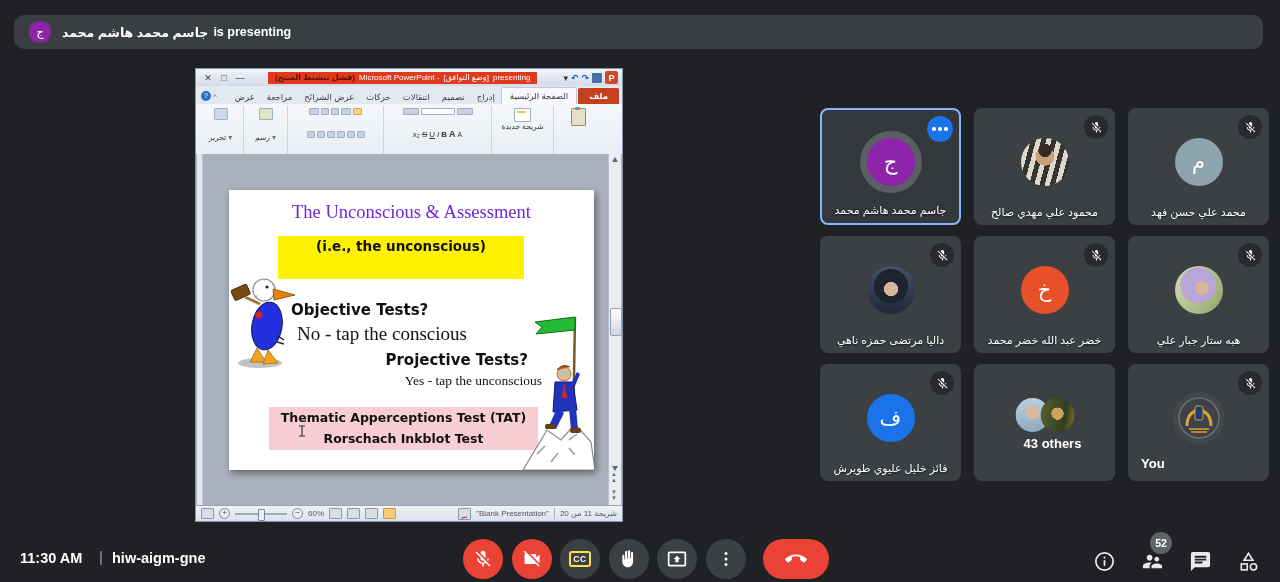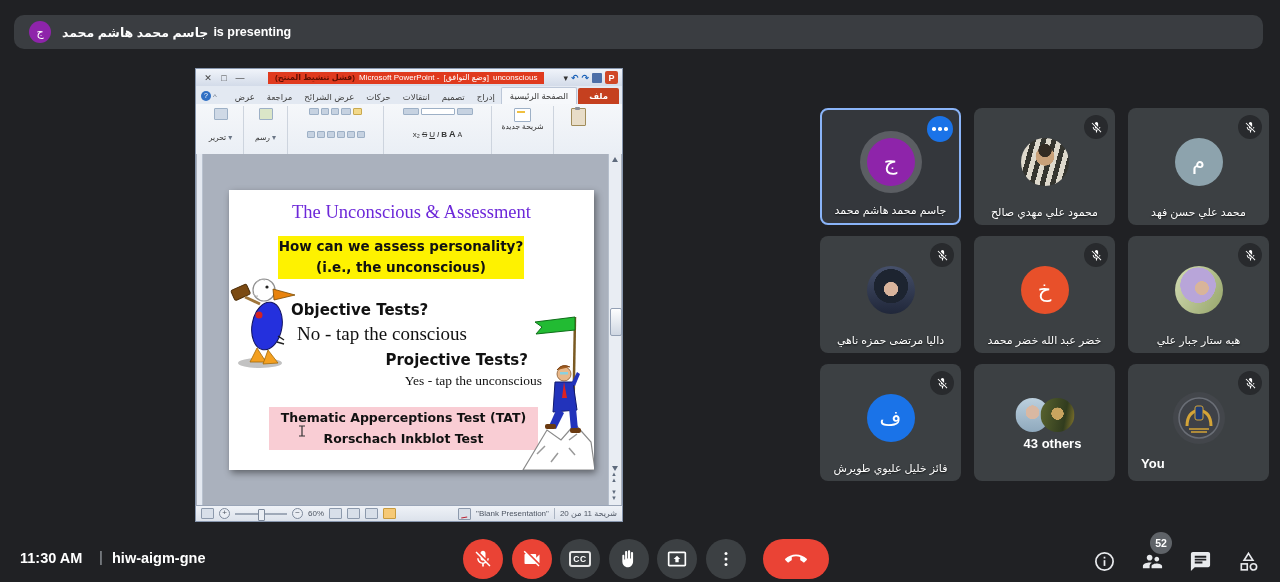--- a/index.html
+++ b/index.html
@@ -106,21 +106,21 @@
   .logo-you{width:52px;height:52px;border-radius:50%;background:#43464b;display:flex;align-items:center;justify-content:center}
 
   
   .time{position:absolute;left:20px;top:550px;font-size:14.5px;font-weight:bold}
   .bsep{position:absolute;left:99px;top:548px;font-size:15px;color:#9aa0a6}
   .mcode{position:absolute;left:112px;top:550px;font-size:14.5px;font-weight:bold}
   .controls{position:absolute;left:463px;top:539px;display:flex;gap:8.5px;align-items:center}
   .cbtn{width:40px;height:40px;border-radius:50%;background:#3c4043;display:flex;align-items:center;justify-content:center;cursor:pointer}
   .cbtn.red{background:#ea4335}
   .cbtn svg{width:20px;height:20px;color:#fff}
-  .cc-box{border:2px solid #e5e5e5;border-radius:3px;font-size:8.5px;font-weight:bold;color:#fff;padding:1px 2.5px;letter-spacing:.5px}
+  .cc-box{border:2px solid #fde047;border-radius:3px;font-size:8.5px;font-weight:bold;color:#fff;padding:1px 2.5px;letter-spacing:.5px}
   .endcall{width:66px;height:40px;border-radius:20px;background:#ea4335;display:flex;align-items:center;justify-content:center;margin-left:9px}
   .endcall svg{width:22px;height:22px;color:#fff}
   .ricons{position:absolute;right:17px;top:548px;display:flex;gap:22px;align-items:center}
   .ricon{position:relative;width:26px;height:26px;display:flex;align-items:center;}
   .ricon svg{width:23px;height:23px;color:#e8eaed}
   .count-badge{position:absolute;top:-16px;left:9px;width:22px;height:22px;border-radius:50%;background:#5f6368;color:#fff;font-size:10.5px;font-weight:bold;display:flex;align-items:center;justify-content:center}
 </style>
 </head>
 <body>
 
@@ -175,21 +175,21 @@
   <div class="ppt">
 
     <div class="ppt-titlebar">
       <span class="winbtn">✕</span>
       <span class="winbtn">□</span>
       <span class="winbtn">—</span>
       <div class="title-red">
         <span class="err">(فشل تنشيط المنتج)</span>
         <span>Microsoft PowerPoint -</span>
         <span>[وضع التوافق]</span>
-        <span>unconscious</span>
+        <span>presenting</span>
       </div>
       <div class="qat">
         <span>▾</span>
         <span class="u">↶</span>
         <span class="u">↷</span>
         <span class="sv"></span>
         <span class="ppt-logo">P</span>
       </div>
     </div>
 
@@ -273,21 +273,20 @@
         <div class="rlabel">الحافظة</div>
       </div>
     </div>
 
     <div class="ppt-edit">
       <div class="edit-strip"></div>
 
       <div class="slide">
         <div class="sl-title">The Unconscious &amp; Assessment</div>
         <div class="ybox comic">
-          <div>How can we assess personality?</div>
           <div>(i.e., the unconscious)</div>
         </div>
         <div class="obj-q comic">Objective Tests?</div>
         <div class="obj-a serif">No - tap the conscious</div>
         <div class="prj-q comic">Projective Tests?</div>
         <div class="prj-a serif">Yes - tap the unconscious</div>
         <div class="pbox comic">
           <div>Thematic Apperceptions Test (TAT)</div>
           <div>Rorschach Inkblot Test</div>
         </div>

